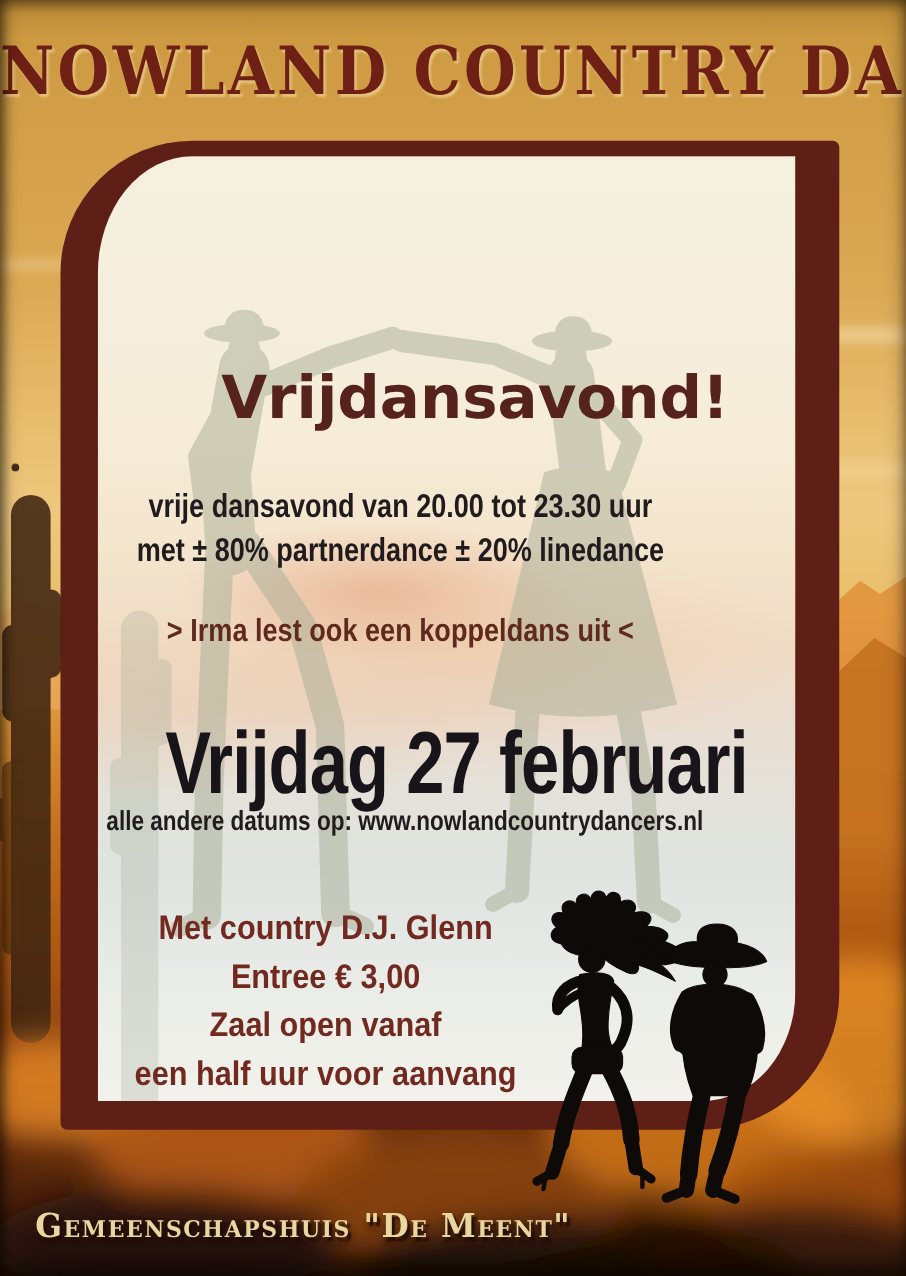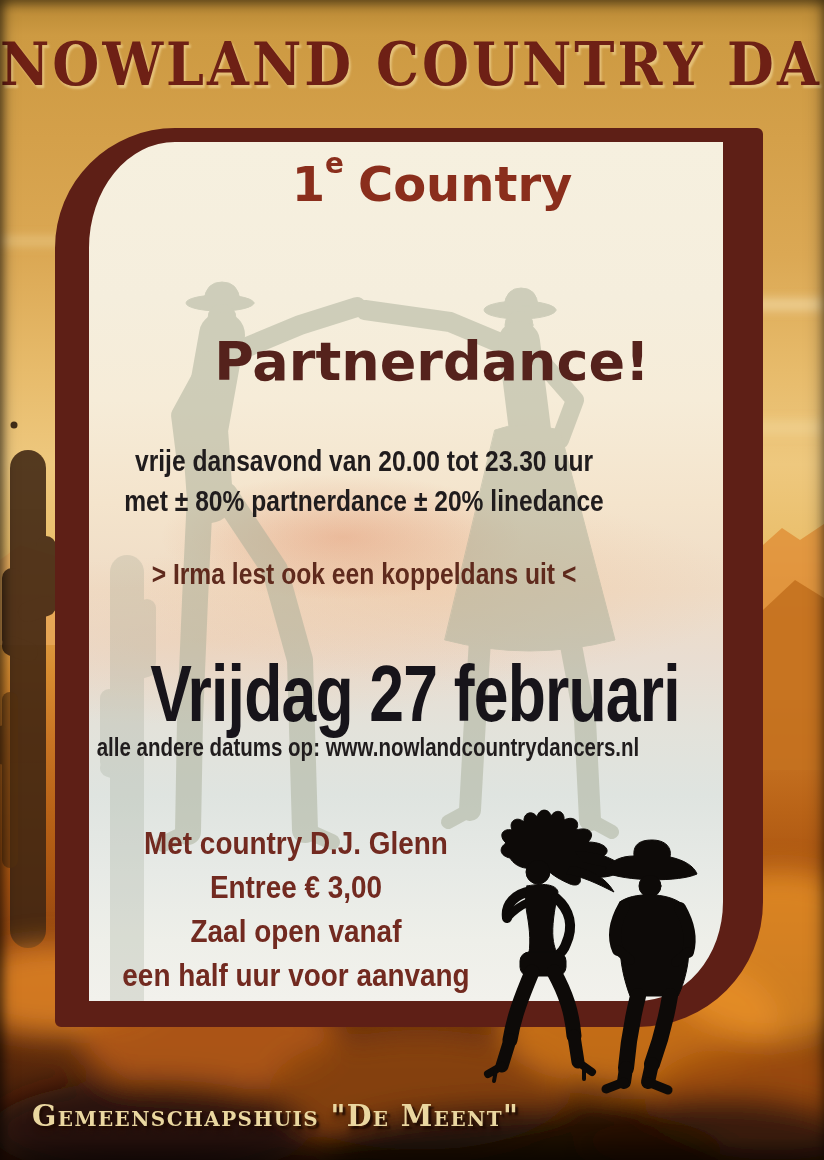--- a/index.html
+++ b/index.html
@@ -164,22 +164,21 @@
         <path d="M38,632 L20,626" stroke-width="18"></path>
         <path d="M58,520 L58,466" stroke-width="18"></path>
         <path d="M38,532 L58,526" stroke-width="18"></path>
       </g>
     </svg>
   </div>
 
   <div class="content">
     <div class="club-title">NOWLAND COUNTRY DANCERS</div>
 
-    <div class="h-line h1a"><span>1</span><sup>e</sup><span class="word">Country</span></div>
-    <div class="h-line h1c">Partnerdance!</div>
+    <div class="h-line h1c">Vrijdansavond!</div>
 
     <div class="body-line body1">vrije dansavond van 20.00 tot 23.30 uur</div>
     <div class="body-line body2">met ± 80% partnerdance ± 20% linedance</div>
 
     <div class="note-line">&gt; Irma lest ook een koppeldans uit &lt;</div>
 
     <div class="date-line">Vrijdag 27 februari</div>
     <div class="dates-line">alle andere datums op: www.nowlandcountrydancers.nl</div>
 
     <div class="info-block">

